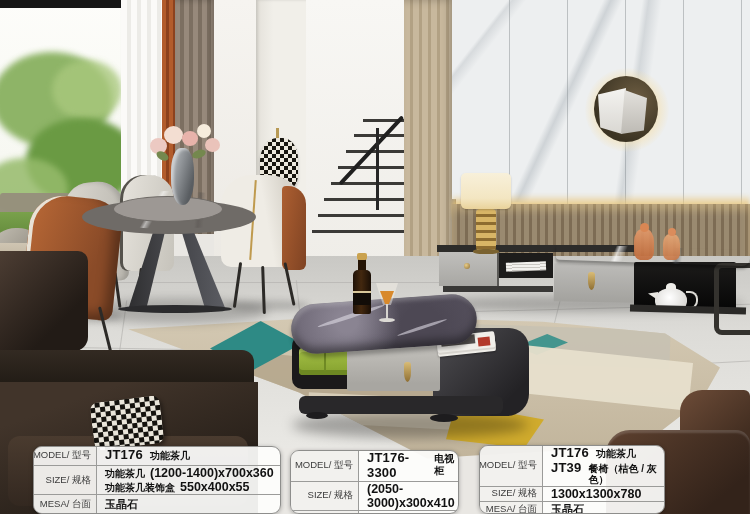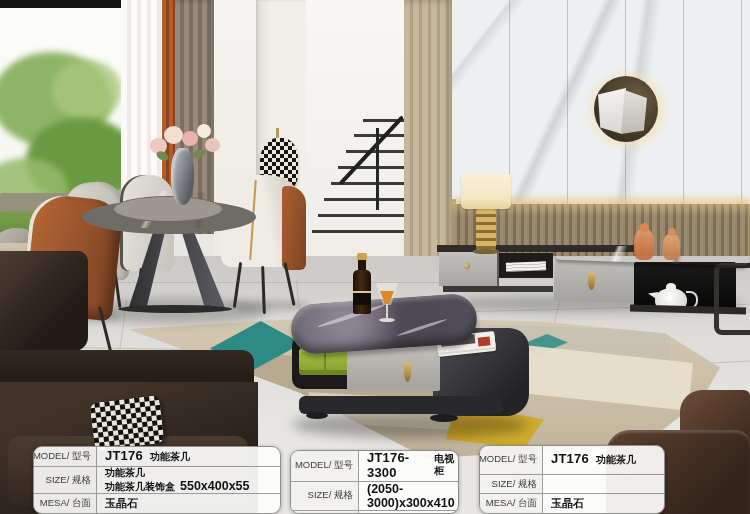--- a/index.html
+++ b/index.html
@@ -375,20 +375,21 @@
         <span class="code">JT176</span>
         <span class="desc">功能茶几</span>
       </div>
         </div>
     </div>
     <div class="row" style="flex:1.4">
       <div class="lab">SIZE/ 规格</div>
       <div class="val">
         <div class="vline">
           <span class="szname">功能茶几</span>
+          <span class="szval">(1200-1400)x700x360</span>
         </div>
         <div class="vline">
           <span class="szname">功能茶几装饰盒</span>
           <span class="szval">550x400x55</span>
         </div>
       </div>
     </div>
     <div class="row">
       <div class="lab">MESA/ 台面</div>
       <div class="val">
@@ -422,24 +423,31 @@
   </div>
 
   <div class="s spec t3">
     <div class="row" style="flex:1.5">
       <div class="lab">MODEL/ 型号</div>
       <div class="val">
         <div class="vline">
           <span class="code">JT176</span>
           <span class="desc">功能茶几</span>
         </div>
+        <div class="vline">
+          <span class="code">JT39</span>
+          <span class="desc">餐椅（桔色 / 灰色）</span>
+        </div>
       </div>
     </div>
     <div class="row">
       <div class="lab">SIZE/ 规格</div>
+      <div class="val">
+          <span class="szval">1300x1300x780</span>
+        </div>
     </div>
     <div class="row">
       <div class="lab">MESA/ 台面</div>
       <div class="val">
           <span class="mesa">玉晶石</span>
         </div>
     </div>
   </div>
 
 </div>

